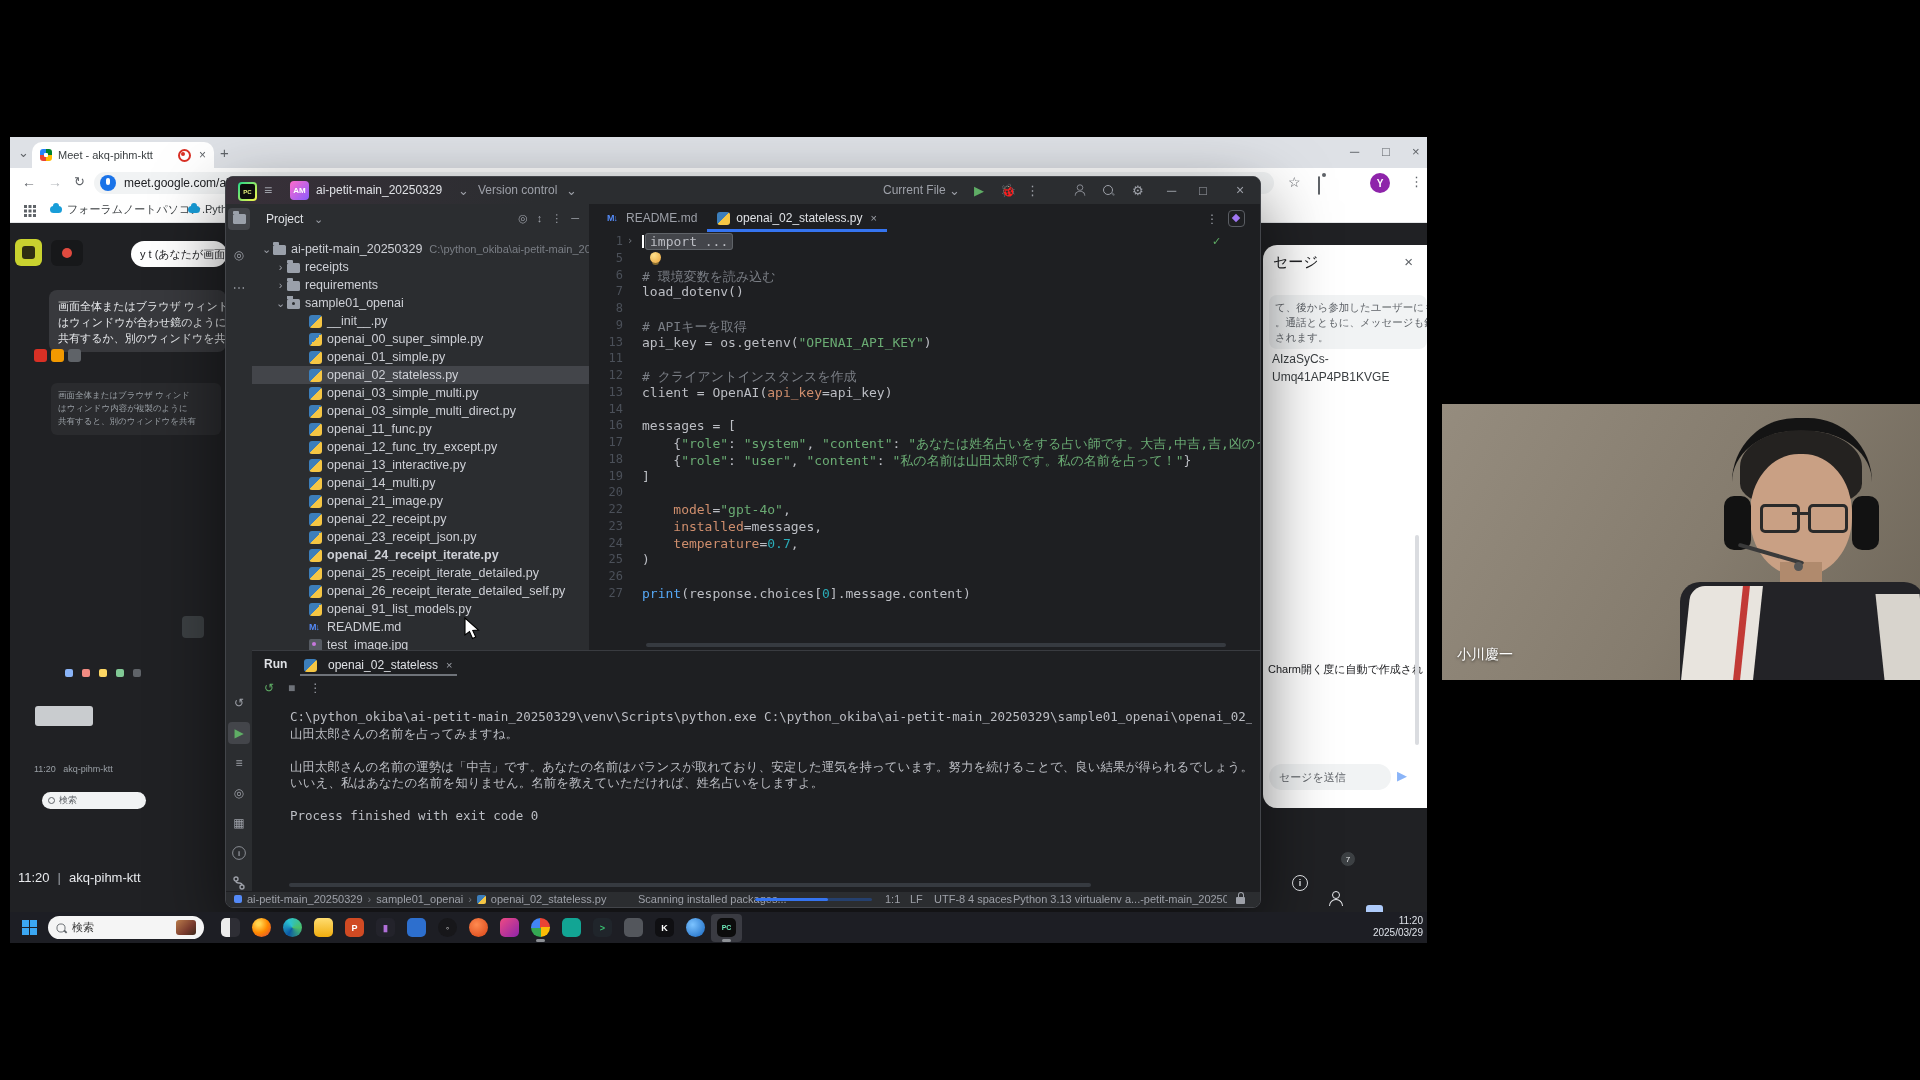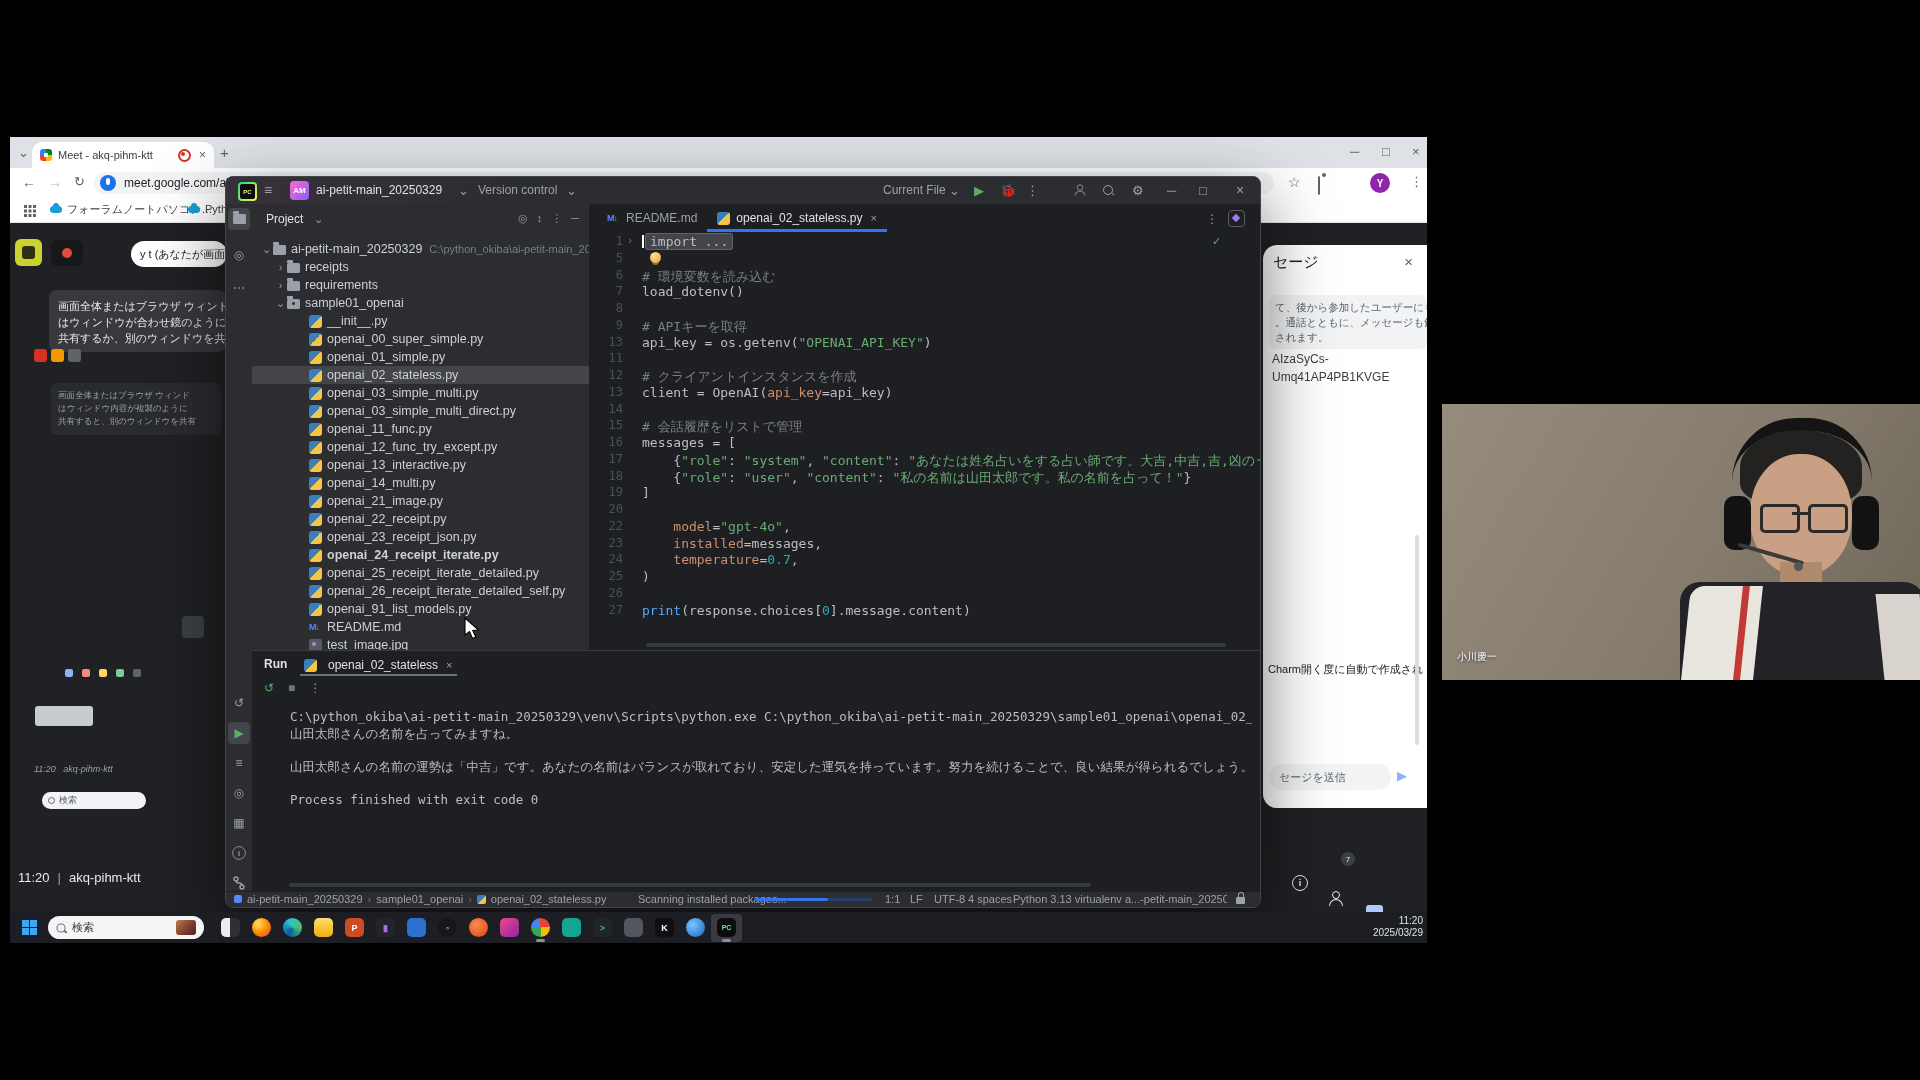--- a/index.html
+++ b/index.html
@@ -49,21 +49,21 @@
   .tooltip1{position:absolute;left:39px;top:153px;width:177px;height:62px;background:#38393d;border-radius:8px;z-index:2;
        padding:8px 9px;box-sizing:border-box;font-size:11px;line-height:16px;color:#e8eaed;overflow:hidden;white-space:nowrap;}
   .minitiles{position:absolute;left:24px;top:212px;display:flex;gap:4px;z-index:2;}
   .minitiles span{width:13px;height:13px;border-radius:3px;display:block;}
   .tooltip2{position:absolute;left:41px;top:246px;width:170px;height:52px;background:#2a2b2e;border-radius:6px;z-index:2;
        padding:6px 7px;box-sizing:border-box;font-size:8.5px;line-height:13px;color:#9aa0a6;overflow:hidden;white-space:nowrap;}
   .faintsq{position:absolute;left:172px;top:479px;width:22px;height:22px;background:#3c4043;border-radius:4px;z-index:2;}
   .mdots{position:absolute;left:55px;top:532px;display:flex;gap:9px;z-index:2;}
   .mdots span{width:8px;height:8px;border-radius:2px;display:block;}
   .whitemini{position:absolute;left:25px;top:569px;width:58px;height:20px;background:rgba(232,234,237,.85);border-radius:3px;z-index:2;}
-  .ministatus{position:absolute;left:24px;top:627px;font-size:9px;color:#9aa0a6;z-index:2;white-space:pre;font-style:italic;}
+  .ministatus{position:absolute;left:24px;top:627px;font-size:9px;color:#9aa0a6;z-index:2;white-space:pre;}
   .minisearch{position:absolute;left:32px;top:655px;width:104px;height:17px;background:#f1f3f4;border-radius:9px;z-index:2;
        display:flex;align-items:center;gap:4px;padding:0 6px;box-sizing:border-box;font-size:9px;color:#5f6368;}
   .minisearch i{width:5px;height:5px;border:1px solid #5f6368;border-radius:50%;display:block;}
   #meetclock{position:absolute;left:8px;top:733px;z-index:2;font-size:13px;color:#e8eaed;display:flex;gap:8px;align-items:center;}
   #meetctrl{position:absolute;left:1280px;top:722px;z-index:2;width:137px;height:40px;}
   .infoc{width:14px;height:14px;border:1.6px solid #e8eaed;border-radius:50%;color:#e8eaed;position:relative;display:block;}
   .infoc::after{content:"i";position:absolute;left:0;top:0;width:14px;height:14px;display:flex;align-items:center;justify-content:center;
        font:700 9px "Liberation Sans",sans-serif;}
   .ppl{width:16px;height:14px;position:relative;display:block;color:#e8eaed;}
   .ppl::before{content:"";position:absolute;left:4px;top:0;width:6px;height:6px;border:1.6px solid currentColor;border-radius:50%;}
@@ -200,21 +200,21 @@
   .hband{position:absolute;left:290px;top:14px;width:140px;height:64px;border-top:13px solid #141414;border-radius:64px 64px 0 0;}
   .cupL{position:absolute;left:282px;top:92px;width:27px;height:54px;background:#121212;border-radius:10px;}
   .cupR{position:absolute;left:410px;top:92px;width:27px;height:54px;background:#121212;border-radius:10px;}
   .micarm{position:absolute;left:295px;top:148px;width:68px;height:4px;background:#3a3a3a;border-radius:2px;transform:rotate(16deg);}
   .mictip{position:absolute;left:352px;top:158px;width:9px;height:9px;border-radius:50%;background:#555;}
   .neck{position:absolute;left:338px;top:158px;width:42px;height:28px;background:#b08a6d;}
   .torso{position:absolute;left:238px;top:178px;width:244px;height:98px;background:#232327;border-radius:20px 20px 0 0;}
   .jacketL{position:absolute;left:244px;top:182px;width:72px;height:94px;background:#e8e4de;border-radius:14px 0 0 0;transform:skewX(-6deg);}
   .jstripe{position:absolute;left:296px;top:182px;width:7px;height:94px;background:#c23a36;transform:skewX(-6deg);}
   .jacketR{position:absolute;left:438px;top:190px;width:44px;height:86px;background:#d8d4cd;transform:skewX(6deg);}
-  #camname{position:absolute;left:15px;bottom:16px;font-size:10px;color:#fff;text-shadow:0 1px 3px rgba(0,0,0,.7);}
+  #camname{position:absolute;left:15px;bottom:16px;font-size:14px;color:#fff;text-shadow:0 1px 3px rgba(0,0,0,.7);}
   
   #cursor{position:absolute;left:453px;top:480px;z-index:7;}
 </style>
 </head>
 <body>
 
 <div id="stage">
   <div id="screen">
 
     <div id="tabbar">
@@ -518,21 +518,20 @@
           <div class="crow"><span class="lnum">5</span><span class="fldcol"></span><span class="ltext"><span class="bulb"></span></span></div>
           <div class="crow"><span class="lnum">6</span><span class="fldcol"></span><span class="ltext"><span class="tk-c"># 環境変数を読み込む</span></span></div>
           <div class="crow"><span class="lnum">7</span><span class="fldcol"></span><span class="ltext"><span class="tk-t">load_dotenv()</span></span></div>
           <div class="crow"><span class="lnum">8</span><span class="fldcol"></span><span class="ltext"></span></div>
           <div class="crow"><span class="lnum">9</span><span class="fldcol"></span><span class="ltext"><span class="tk-c"># APIキーを取得</span></span></div>
           <div class="crow"><span class="lnum">13</span><span class="fldcol"></span><span class="ltext"><span class="tk-t">api_key = os.getenv(</span><span class="tk-s">"OPENAI_API_KEY"</span><span class="tk-t">)</span></span></div>
           <div class="crow"><span class="lnum">11</span><span class="fldcol"></span><span class="ltext"></span></div>
           <div class="crow"><span class="lnum">12</span><span class="fldcol"></span><span class="ltext"><span class="tk-c"># クライアントインスタンスを作成</span></span></div>
           <div class="crow"><span class="lnum">13</span><span class="fldcol"></span><span class="ltext"><span class="tk-t">client = OpenAI(</span><span class="tk-p">api_key</span><span class="tk-t">=api_key)</span></span></div>
           <div class="crow"><span class="lnum">14</span><span class="fldcol"></span><span class="ltext"></span></div>
-          <div class="crow"><span class="lnum">15</span><span class="fldcol"></span><span class="ltext"><span class="tk-c"># 会話履歴をリストで管理</span></span></div>
           <div class="crow"><span class="lnum">16</span><span class="fldcol"></span><span class="ltext"><span class="tk-t">messages = [</span></span></div>
           <div class="crow"><span class="lnum">17</span><span class="fldcol"></span><span class="ltext"><span class="tk-t">    {</span><span class="tk-s">"role"</span><span class="tk-t">: </span><span class="tk-s">"system"</span><span class="tk-t">, </span><span class="tk-s">"content"</span><span class="tk-t">: </span><span class="tk-s">"あなたは姓名占いをする占い師です。大吉,中吉,吉,凶のうちのひとつを回答します。</span></span></div>
           <div class="crow"><span class="lnum">18</span><span class="fldcol"></span><span class="ltext"><span class="tk-t">    {</span><span class="tk-s">"role"</span><span class="tk-t">: </span><span class="tk-s">"user"</span><span class="tk-t">, </span><span class="tk-s">"content"</span><span class="tk-t">: </span><span class="tk-s">"私の名前は山田太郎です。私の名前を占って！"</span><span class="tk-t">}</span></span></div>
           <div class="crow"><span class="lnum">19</span><span class="fldcol"></span><span class="ltext"><span class="tk-t">]</span></span></div>
           <div class="crow"><span class="lnum">20</span><span class="fldcol"></span><span class="ltext"></span></div>
           <div class="crow"><span class="lnum">22</span><span class="fldcol"></span><span class="ltext"><span class="tk-t">    </span><span class="tk-p">model</span><span class="tk-t">=</span><span class="tk-s">"gpt-4o"</span><span class="tk-t">,</span></span></div>
           <div class="crow"><span class="lnum">23</span><span class="fldcol"></span><span class="ltext"><span class="tk-t">    </span><span class="tk-p">installed</span><span class="tk-t">=messages,</span></span></div>
           <div class="crow"><span class="lnum">24</span><span class="fldcol"></span><span class="ltext"><span class="tk-t">    </span><span class="tk-p">temperature</span><span class="tk-t">=</span><span class="tk-n">0.7</span><span class="tk-t">,</span></span></div>
           <div class="crow"><span class="lnum">25</span><span class="fldcol"></span><span class="ltext"><span class="tk-t">)</span></span></div>
           <div class="crow"><span class="lnum">26</span><span class="fldcol"></span><span class="ltext"></span></div>
@@ -550,20 +549,21 @@
         <div id="runtools">
           <span class="rtico rerun">↺</span>
           <span class="rtico" style="color:#6f737a;">■</span>
           <span class="rtico">⋮</span>
         </div>
         <div id="console">
             <div class="clog">C:\python_okiba\ai-petit-main_20250329\venv\Scripts\python.exe C:\python_okiba\ai-petit-main_20250329\sample01_openai\openai_02_stateless.py</div>
             <div class="clog">山田太郎さんの名前を占ってみますね。</div>
             <div class="clog">&nbsp;</div>
             <div class="clog">山田太郎さんの名前の運勢は「中吉」です。あなたの名前はバランスが取れており、安定した運気を持っています。努力を続けることで、良い結果が得られるでしょう。人間関係にも恵まれる運勢ですので、周囲との</div>
+            <div class="clog">いいえ、私はあなたの名前を知りません。名前を教えていただければ、姓名占いをしますよ。</div>
             <div class="clog">&nbsp;</div>
             <div class="clog">Process finished with exit code 0</div>
           </div>
         <div id="consb"></div>
       </div>
 
       <div id="statusbar">
         <div id="crumbs">
           <span class="crico"></span>
           <span>ai-petit-main_20250329</span>

